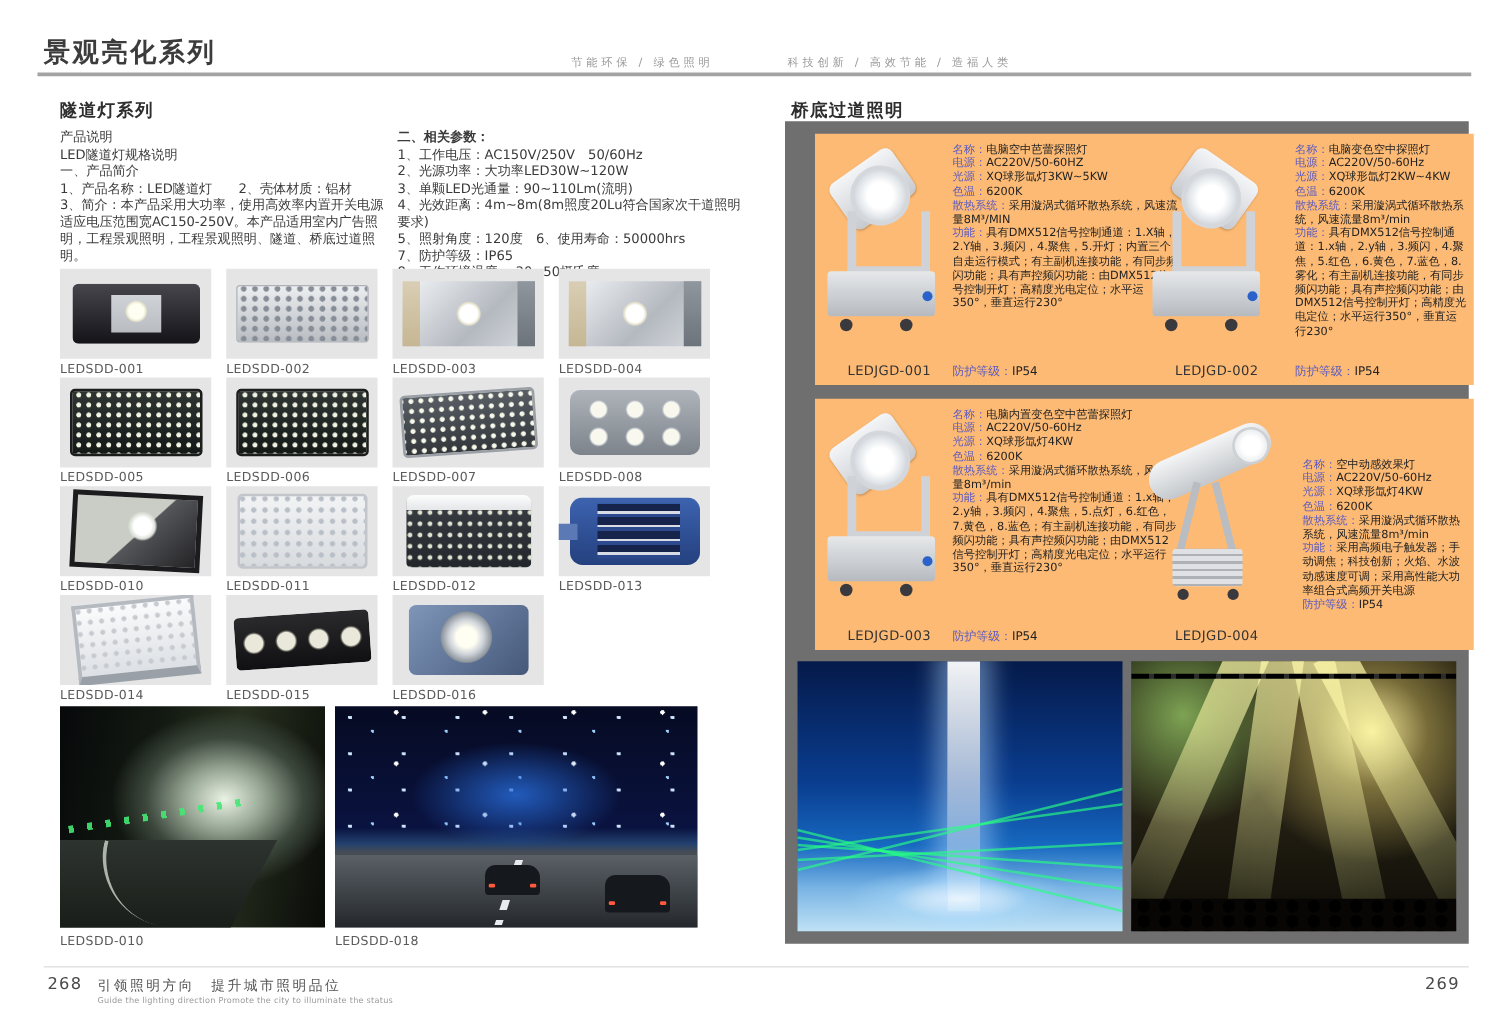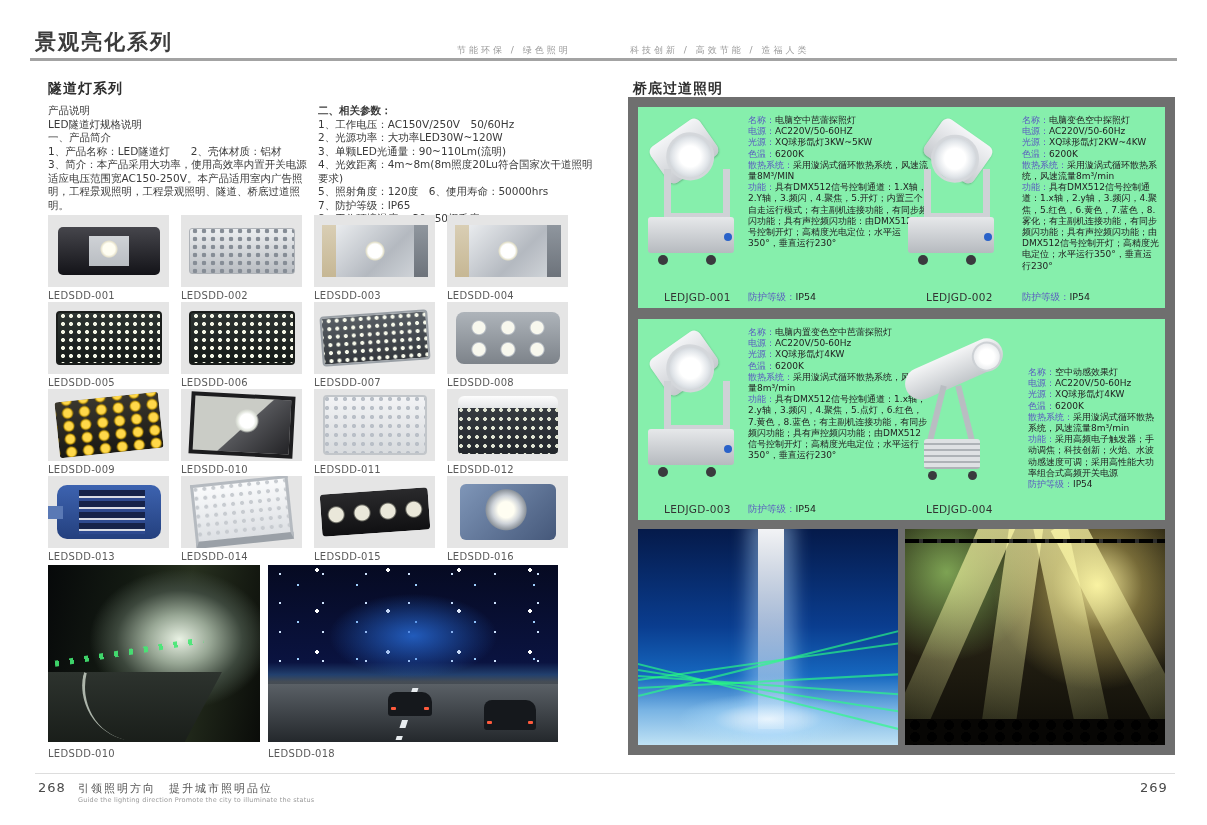--- a/index.html
+++ b/index.html
@@ -108,21 +108,21 @@
   #photo18 .lane2{position:absolute;left:47%;bottom:2px;width:6px;height:52px;
     background:repeating-linear-gradient(180deg,#e8ecef 0 8px,transparent 8px 16px);transform:skewX(-18deg);}
   #photo18 .car{position:absolute;width:44px;height:24px;border-radius:8px 10px 3px 3px;background:#15181c;}
   #photo18 .car1{left:120px;bottom:26px;}
   #photo18 .car2{left:216px;bottom:12px;width:52px;height:30px;}
   #photo18 .car .tl{position:absolute;bottom:6px;width:5px;height:3px;background:#ff5a3c;border-radius:1px;}
   #photo18 .car .tl.l{left:3px;} #photo18 .car .tl.r{right:3px;}
 
   
   #panel{left:628px;top:97px;width:547px;height:658px;background:#6f6f6f;}
-  .spec-box{position:absolute;left:10px;width:527px;height:201px;background:#86efac;}
+  .spec-box{position:absolute;left:24px;width:527px;height:201px;background:#fdba74;}
   #box1{top:10px;} #box2{top:222px;}
   .specs{position:absolute;font-size:9px;line-height:11.2px;color:#222;}
   .spec-line{margin:0;}
   .spec-label{color:var(--spec-label,#5a5ac0);}
   .spec-value{color:#222;}
   .prod-id{position:absolute;font-size:10.5px;color:#333;letter-spacing:.3px;}
   .prot-row{position:absolute;font-size:9.5px;}
   .sl-area{position:absolute;width:110px;height:170px;}
 
   
@@ -257,26 +257,20 @@
       <div class="cell-label">LEDSDD-007</div>
     </div>
     <div class="cell">
       <div class="thumb">
           <div class="lamp v-six"></div>
         </div>
       <div class="cell-label">LEDSDD-008</div>
     </div>
     <div class="cell">
       <div class="thumb">
-          <div class="lamp v-amber"></div>
-        </div>
-      <div class="cell-label">LEDSDD-009</div>
-    </div>
-    <div class="cell">
-      <div class="thumb">
           <div class="lamp v-cob-black"></div>
         </div>
       <div class="cell-label">LEDSDD-010</div>
     </div>
     <div class="cell">
       <div class="thumb">
           <div class="lamp v-white-grid"></div>
         </div>
       <div class="cell-label">LEDSDD-011</div>
     </div>

